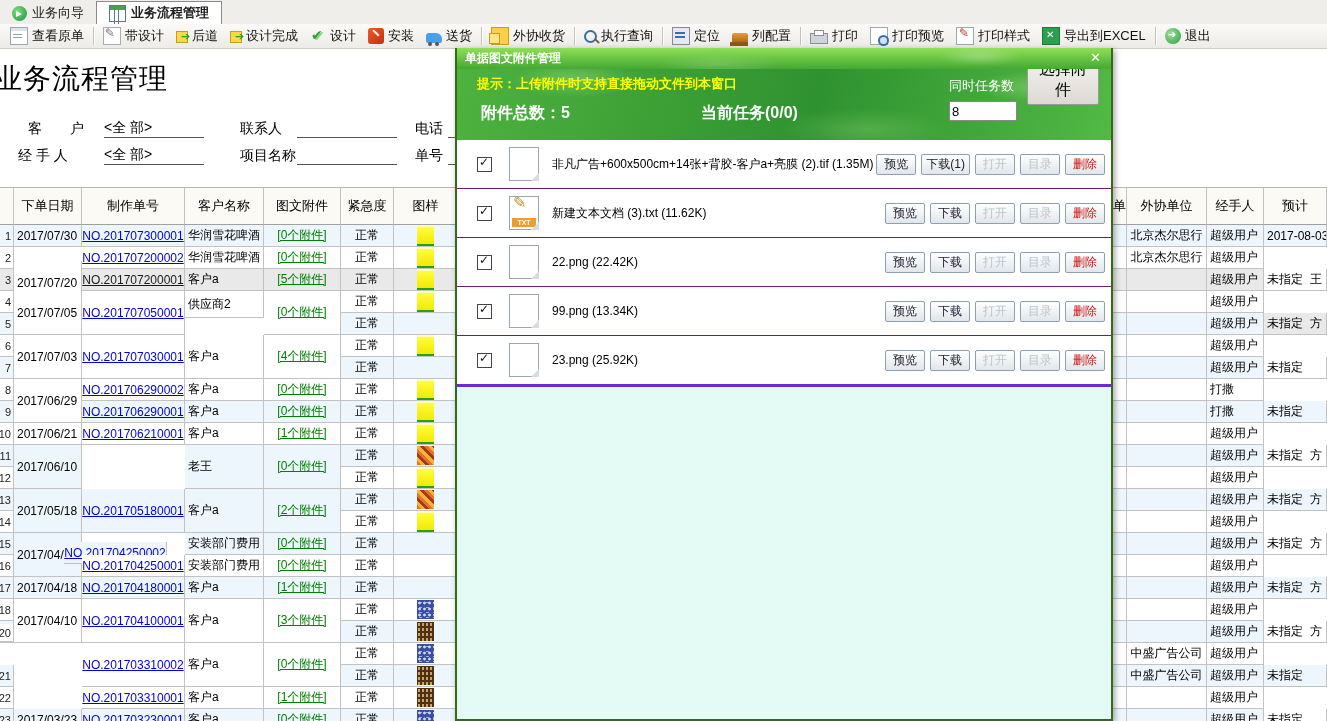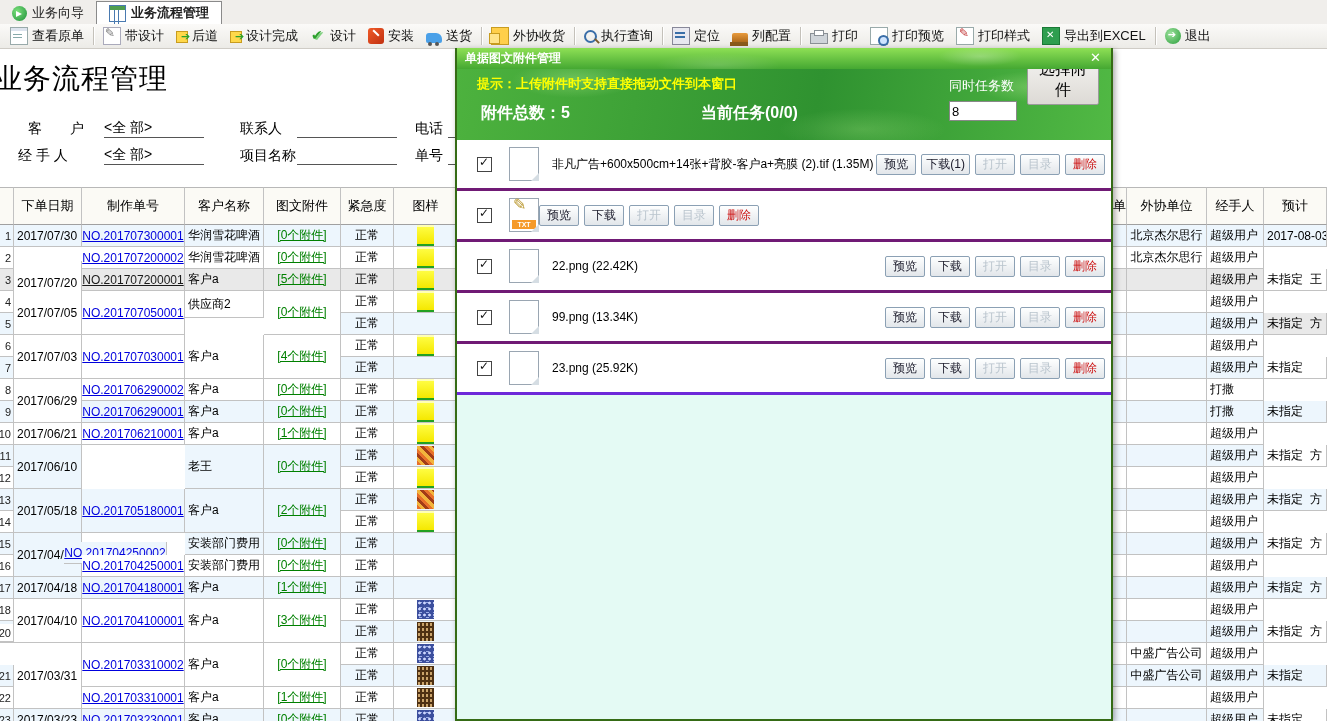--- a/index.html
+++ b/index.html
@@ -87,21 +87,21 @@
     radial-gradient(ellipse 90px 26px at 18% 15%,rgba(210,255,170,.30),transparent 70%),
     radial-gradient(ellipse 120px 30px at 62% 85%,rgba(190,245,150,.22),transparent 70%),
     radial-gradient(ellipse 80px 22px at 88% 25%,rgba(220,255,180,.25),transparent 70%);}
   .tip{position:absolute;left:20px;top:6px;font-size:13px;font-weight:bold;color:#ffff00;}
   .total{position:absolute;left:24px;top:34px;font-size:16px;font-weight:bold;color:#fff;}
   .current{position:absolute;left:244px;top:34px;font-size:16px;font-weight:bold;color:#fff;}
   .tasks-label{position:absolute;left:492px;top:8px;font-size:13px;color:#fff;}
   .tasks-input{position:absolute;left:492px;top:32px;width:62px;height:18px;border:1px solid #888;font-size:13px;padding:0 2px;}
   .select-btn{position:absolute;left:570px;top:-14px;width:72px;height:50px;background:linear-gradient(#f4f3f1,#dddad5);border:1px solid #9a9a9a;border-radius:2px;font-size:16px;color:#000;cursor:pointer;font-family:inherit;}
   .dlg-list{position:absolute;left:0;top:92px;right:0;bottom:0;background:#e4faf4;}
-  .att-row{position:relative;height:48px;background:#fff;border-bottom:3px solid #701a75;display:flex;align-items:center;}
+  .att-row{position:relative;height:48px;background:#fff;border-bottom:1px solid #701a75;display:flex;align-items:center;}
   .att-row.last{border-bottom:3px solid #6d28d9;}
   .cbx{position:relative;width:13px;height:13px;background:#fff;border:1px solid #444;margin-left:20px;flex:none;cursor:pointer;}
   .cbx::after{content:"✓";position:absolute;left:1px;top:-3px;font-size:12px;font-weight:bold;color:#111;}
   .fic{position:relative;width:28px;height:32px;background:#fff;border:1px solid #9aa6b2;margin-left:17px;flex:none;}
   .fic .fold{position:absolute;right:-1px;bottom:-1px;width:0;height:0;border-bottom:8px solid #d5dde3;border-left:8px solid transparent;}
   .fic-txt .tband{position:absolute;left:2px;bottom:2px;right:2px;height:9px;background:#f59a2a;color:#fff;font-size:7px;font-weight:bold;text-align:center;line-height:9px;}
   .fic-txt::after{content:"✎";position:absolute;left:3px;top:-4px;font-size:16px;color:#b8952a;}
   .att-name{margin-left:13px;font-size:12px;color:#000;white-space:nowrap;overflow:hidden;flex:1;}
   .att-btns{display:flex;gap:5px;margin-right:6px;flex:none;}
   .abtn{min-width:40px;height:21px;padding:0 4px;background:linear-gradient(#feffff,#e2e6ea);border:1px solid #8ba0b4;border-radius:2px;font-size:12px;color:#1a1a2a;cursor:pointer;font-family:inherit;line-height:19px;text-align:center;}
@@ -446,21 +446,20 @@
       <div class="c td dt even" style="left: 14px; top: 261px; width: 68px; height: 44px;">2017/07/20</div>
       <div class="c td dt even" style="left: 14px; top: 291px; width: 68px; height: 44px;">2017/07/05</div>
       <div class="c td dt even" style="left: 14px; top: 335px; width: 68px; height: 44px;">2017/07/03</div>
       <div class="c td dt even" style="left: 14px; top: 379px; width: 68px; height: 44px;">2017/06/29</div>
       <div class="c td dt even" style="left: 14px; top: 423px; width: 68px; height: 22px;">2017/06/21</div>
       <div class="c td dt odd" style="left: 14px; top: 445px; width: 68px; height: 44px;">2017/06/10</div>
       <div class="c td dt odd" style="left: 14px; top: 489px; width: 68px; height: 44px;">2017/05/18</div>
       <div class="c td dt odd" style="left: 14px; top: 533px; width: 68px; height: 44px;">2017/04/25</div>
       <div class="c td dt odd" style="left: 14px; top: 577px; width: 68px; height: 22px;">2017/04/18</div>
       <div class="c td dt even" style="left: 14px; top: 599px; width: 68px; height: 44px;">2017/04/10</div>
-      <div class="c td dt even" style="left: 14px; top: 643px; width: 68px; height: 66px;">2017/03/31</div>
       <div class="c td dt odd" style="left: 14px; top: 709px; width: 68px; height: 22px;">2017/03/23</div>
       <div class="c td ctr odd" style="left: 82px; top: 225px; width: 103px; height: 22px; align-items: center;">
         <span class="link">NO.201707300001</span>
       </div>
       <div class="c td odd" style="left: 185px; top: 225px; width: 79px; height: 22px; padding-left: 3px;">华润雪花啤酒</div>
       <div class="c td ctr odd" style="left: 264px; top: 225px; width: 77px; height: 22px;">
         <span class="glink">[0个附件]</span>
       </div>
       <div class="c td ctr even" style="left: 82px; top: 247px; width: 103px; height: 22px;">
         <span class="link">NO.201707200002</span>
@@ -600,20 +599,21 @@
             <button class="abtn disabled">目录</button>
             <button class="abtn danger">删除</button>
           </span>
         </div>
         <div class="att-row">
           <span class="cbx"></span>
           <span class="fic fic-txt">
             <span class="tband">TXT</span>
             <span class="fold"></span>
           </span>
+          <span class="att-name">新建文本文档 (3).txt (11.62K)</span>
           <span class="att-btns">
             <button class="abtn">预览</button>
             <button class="abtn">下载</button>
             <button class="abtn disabled">打开</button>
             <button class="abtn disabled">目录</button>
             <button class="abtn danger">删除</button>
           </span>
         </div>
         <div class="att-row">
           <span class="cbx"></span>

